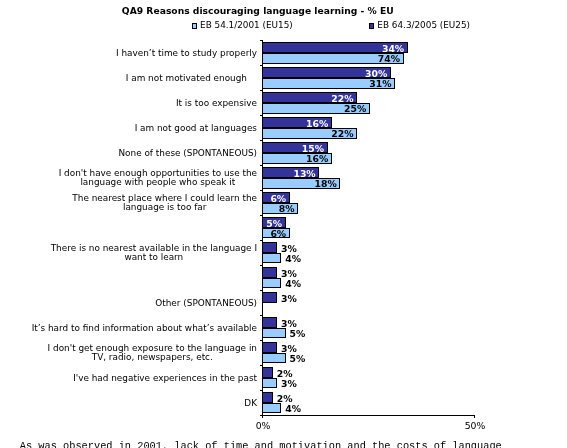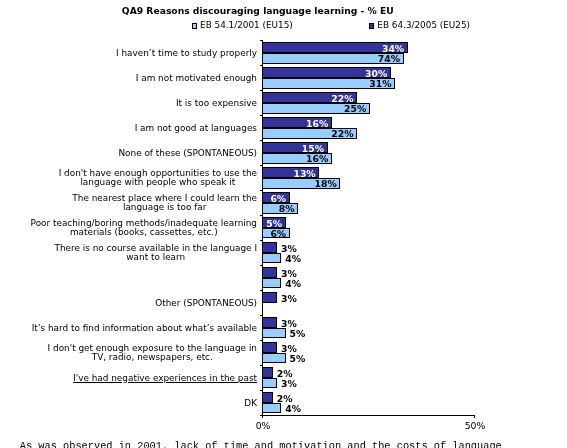--- a/index.html
+++ b/index.html
@@ -67,21 +67,21 @@
     <div class="clab" style="right: 310px; max-width: 230px; top: 41px; height: 24.9867px;">
       <span>
         <span style="display: block; white-space: nowrap;">I haven’t time to study properly</span>
       </span>
     </div>
     <div class="tick" style="top: 64.6867px;"></div>
     <div class="bar d" style="left: 261.9px; top: 67.48px; width: 129.02px; height: 10.55px;"></div>
     <div class="vlab inside" style="right: 179.68px; top: 69.105px;">30%</div>
     <div class="bar l" style="left: 261.9px; top: 78.03px; width: 133.234px; height: 10.55px;"></div>
     <div class="vlab inside onlight" style="right: 175.466px; top: 79.205px;">31%</div>
-    <div class="clab" style="right: 310px; max-width: 230px; top: 65.9867px; height: 24.9867px;">
+    <div class="clab" style="right: 320px; max-width: 230px; top: 65.9867px; height: 24.9867px;">
       <span>
         <span style="display: block; white-space: nowrap;">I am not motivated enough</span>
       </span>
     </div>
     <div class="tick" style="top: 89.6733px;"></div>
     <div class="bar d" style="left: 261.9px; top: 92.4667px; width: 95.308px; height: 10.55px;"></div>
     <div class="vlab inside" style="right: 213.392px; top: 94.0917px;">22%</div>
     <div class="bar l" style="left: 261.9px; top: 103.017px; width: 107.95px; height: 10.55px;"></div>
     <div class="vlab inside onlight" style="right: 200.75px; top: 104.192px;">25%</div>
     <div class="clab" style="right: 310px; max-width: 230px; top: 90.9733px; height: 24.9867px;">
@@ -129,34 +129,28 @@
       <span>
         <span style="display: block; white-space: nowrap;">The nearest place where I could learn the</span>
         <span style="display: block; white-space: nowrap;">language is too far</span>
       </span>
     </div>
     <div class="tick" style="top: 214.607px;"></div>
     <div class="bar d" style="left: 261.9px; top: 217.4px; width: 23.67px; height: 10.55px;"></div>
     <div class="vlab inside" style="right: 285.03px; top: 219.025px;">5%</div>
     <div class="bar l" style="left: 261.9px; top: 227.95px; width: 27.884px; height: 10.55px;"></div>
     <div class="vlab inside onlight" style="right: 280.816px; top: 229.125px;">6%</div>
-    <div class="clab" style="right: 310px; max-width: 230px; top: 215.907px; height: 24.9867px;">
-      <span>
-        <span style="display: block; white-space: nowrap;">Poor teaching/boring methods/inadequate learning</span>
-        <span style="display: block; white-space: nowrap;">materials (books, cassettes, etc.)</span>
-      </span>
-    </div>
     <div class="tick" style="top: 239.593px;"></div>
     <div class="bar d" style="left: 261.9px; top: 242.387px; width: 15.242px; height: 10.55px;"></div>
     <div class="vlab outside" style="left: 281.042px; top: 244.012px;">3%</div>
     <div class="bar l" style="left: 261.9px; top: 252.937px; width: 19.456px; height: 10.55px;"></div>
     <div class="vlab outside" style="left: 285.256px; top: 254.112px;">4%</div>
     <div class="clab" style="right: 310px; max-width: 230px; top: 240.893px; height: 24.9867px;">
       <span>
-        <span style="display: block; white-space: nowrap;">There is no course available in the language I</span>
+        <span style="display: block; white-space: nowrap;">There is no nearest available in the language I</span>
         <span style="display: block; white-space: nowrap;">want to learn</span>
       </span>
     </div>
     <div class="tick" style="top: 264.58px;"></div>
     <div class="bar d" style="left: 261.9px; top: 267.373px; width: 15.242px; height: 10.55px;"></div>
     <div class="vlab outside" style="left: 281.042px; top: 268.998px;">3%</div>
     <div class="bar l" style="left: 261.9px; top: 277.923px; width: 19.456px; height: 10.55px;"></div>
     <div class="vlab outside" style="left: 285.256px; top: 279.098px;">4%</div>
     <div class="tick" style="top: 289.567px;"></div>
     <div class="bar d" style="left: 261.9px; top: 292.36px; width: 15.242px; height: 10.55px;"></div>
@@ -185,21 +179,21 @@
       <span>
         <span style="display: block; white-space: nowrap;">I don't get enough exposure to the language in</span>
         <span style="display: block; white-space: nowrap;">TV, radio, newspapers, etc.</span>
       </span>
     </div>
     <div class="tick" style="top: 364.527px;"></div>
     <div class="bar d" style="left: 261.9px; top: 367.32px; width: 11.028px; height: 10.55px;"></div>
     <div class="vlab outside" style="left: 276.828px; top: 368.945px;">2%</div>
     <div class="bar l" style="left: 261.9px; top: 377.87px; width: 15.242px; height: 10.55px;"></div>
     <div class="vlab outside" style="left: 281.042px; top: 379.045px;">3%</div>
-    <div class="clab" style="right: 310px; max-width: 230px; top: 365.827px; height: 24.9867px; text-decoration: underline;">
+    <div class="clab" style="right: 310px; max-width: 230px; top: 365.827px; height: 24.9867px;">
       <span>
         <span style="display: block; white-space: nowrap;">I've had negative experiences in the past</span>
       </span>
     </div>
     <div class="tick" style="top: 389.513px;"></div>
     <div class="bar d" style="left: 261.9px; top: 392.307px; width: 11.028px; height: 10.55px;"></div>
     <div class="vlab outside" style="left: 276.828px; top: 393.932px;">2%</div>
     <div class="bar l" style="left: 261.9px; top: 402.857px; width: 19.456px; height: 10.55px;"></div>
     <div class="vlab outside" style="left: 285.256px; top: 404.032px;">4%</div>
     <div class="clab" style="right: 310px; max-width: 230px; top: 390.813px; height: 24.9867px;">

